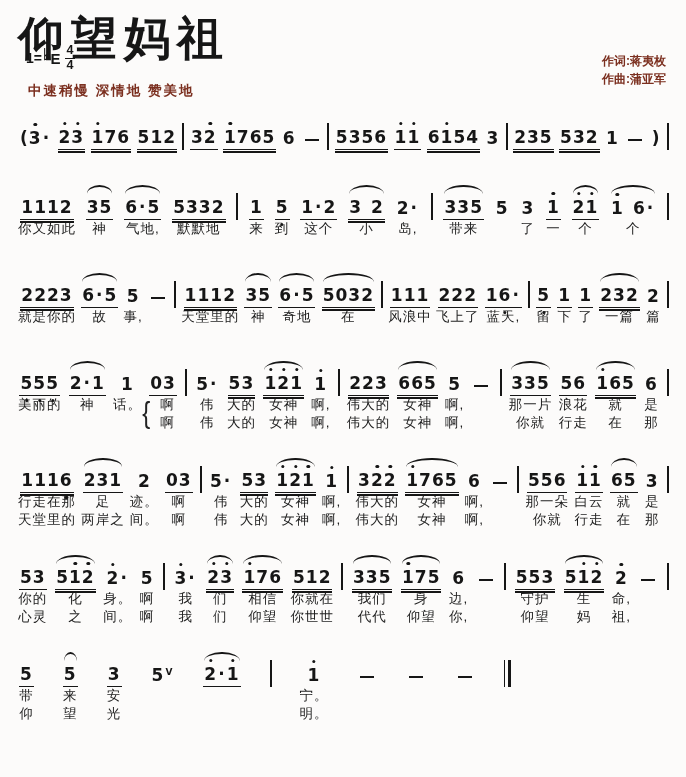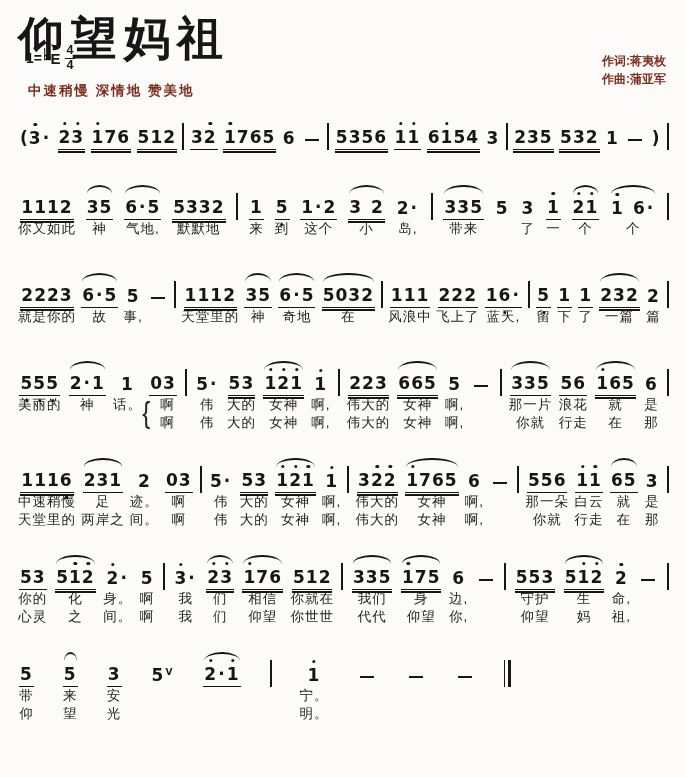--- a/index.html
+++ b/index.html
@@ -802,21 +802,21 @@
       <div class="line fill v2">
         <div class="cell">
           <div class="notewrap">
             <div class="grp u2">
               <span class="ch">1</span>
               <span class="ch">1</span>
               <span class="ch">1</span>
               <span class="ch">6<i class="dl"></i></span>
             </div>
           </div>
-          <div class="ly">中速稍慢</div>
+          <div class="ly">行走在那</div>
           <div class="ly">天堂里的</div>
         </div>
         <div class="cell">
           <div class="notewrap">
             <div class="arc"></div>
             <div class="grp u1">
               <span class="ch">2</span>
               <span class="ch">3</span>
               <span class="ch">1</span>
             </div>

